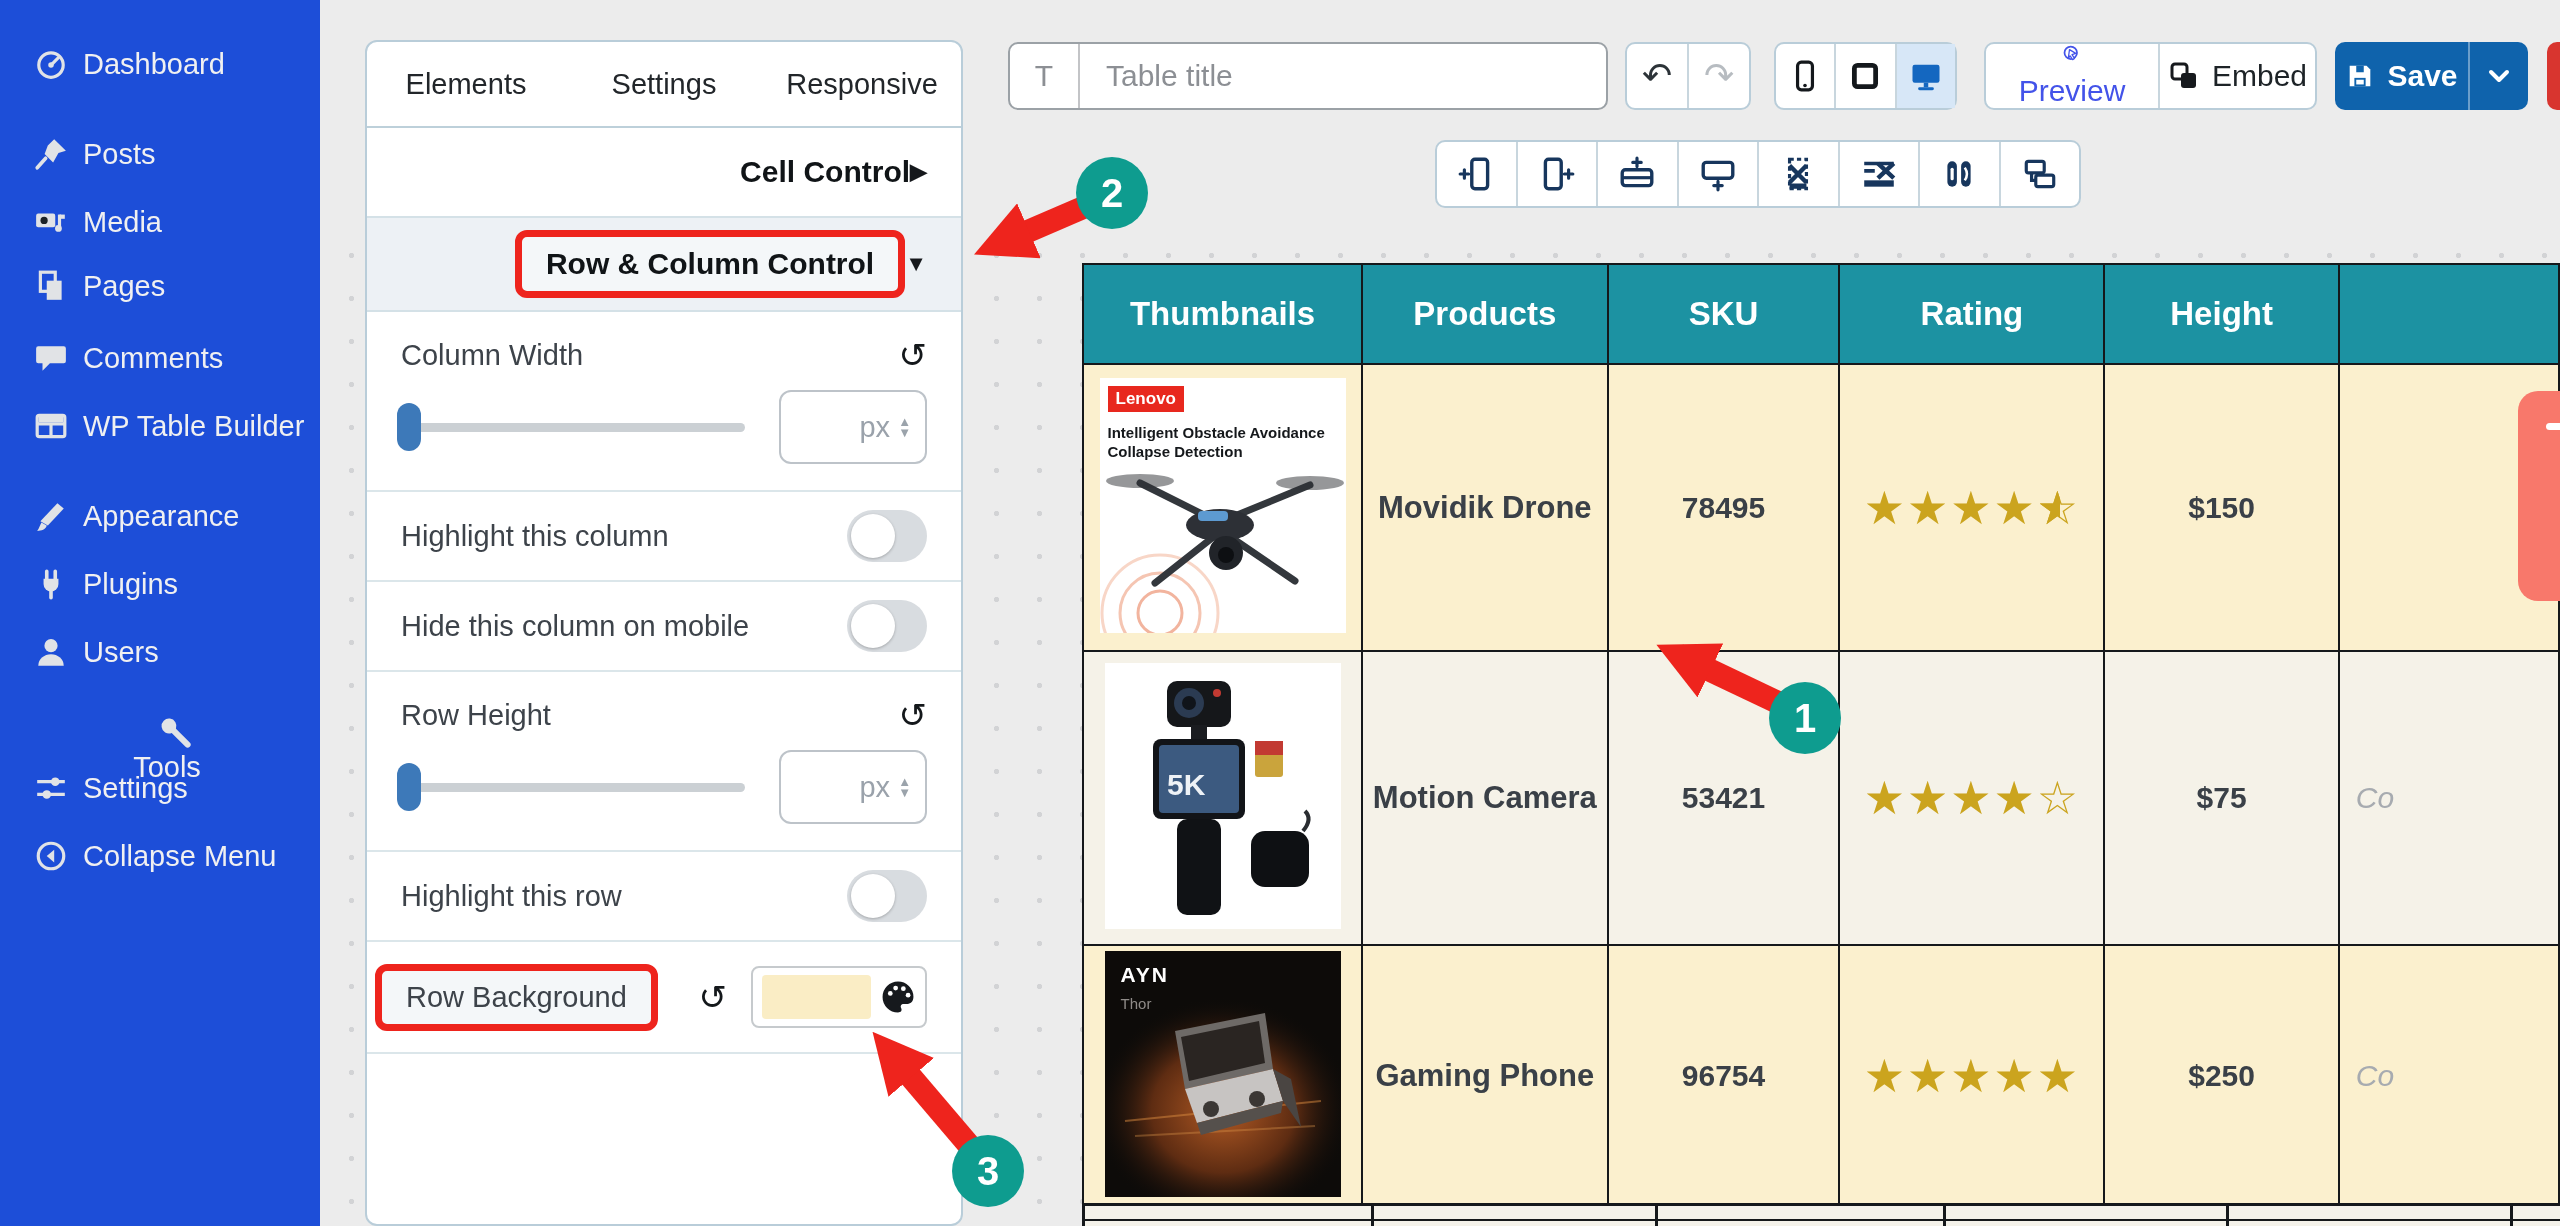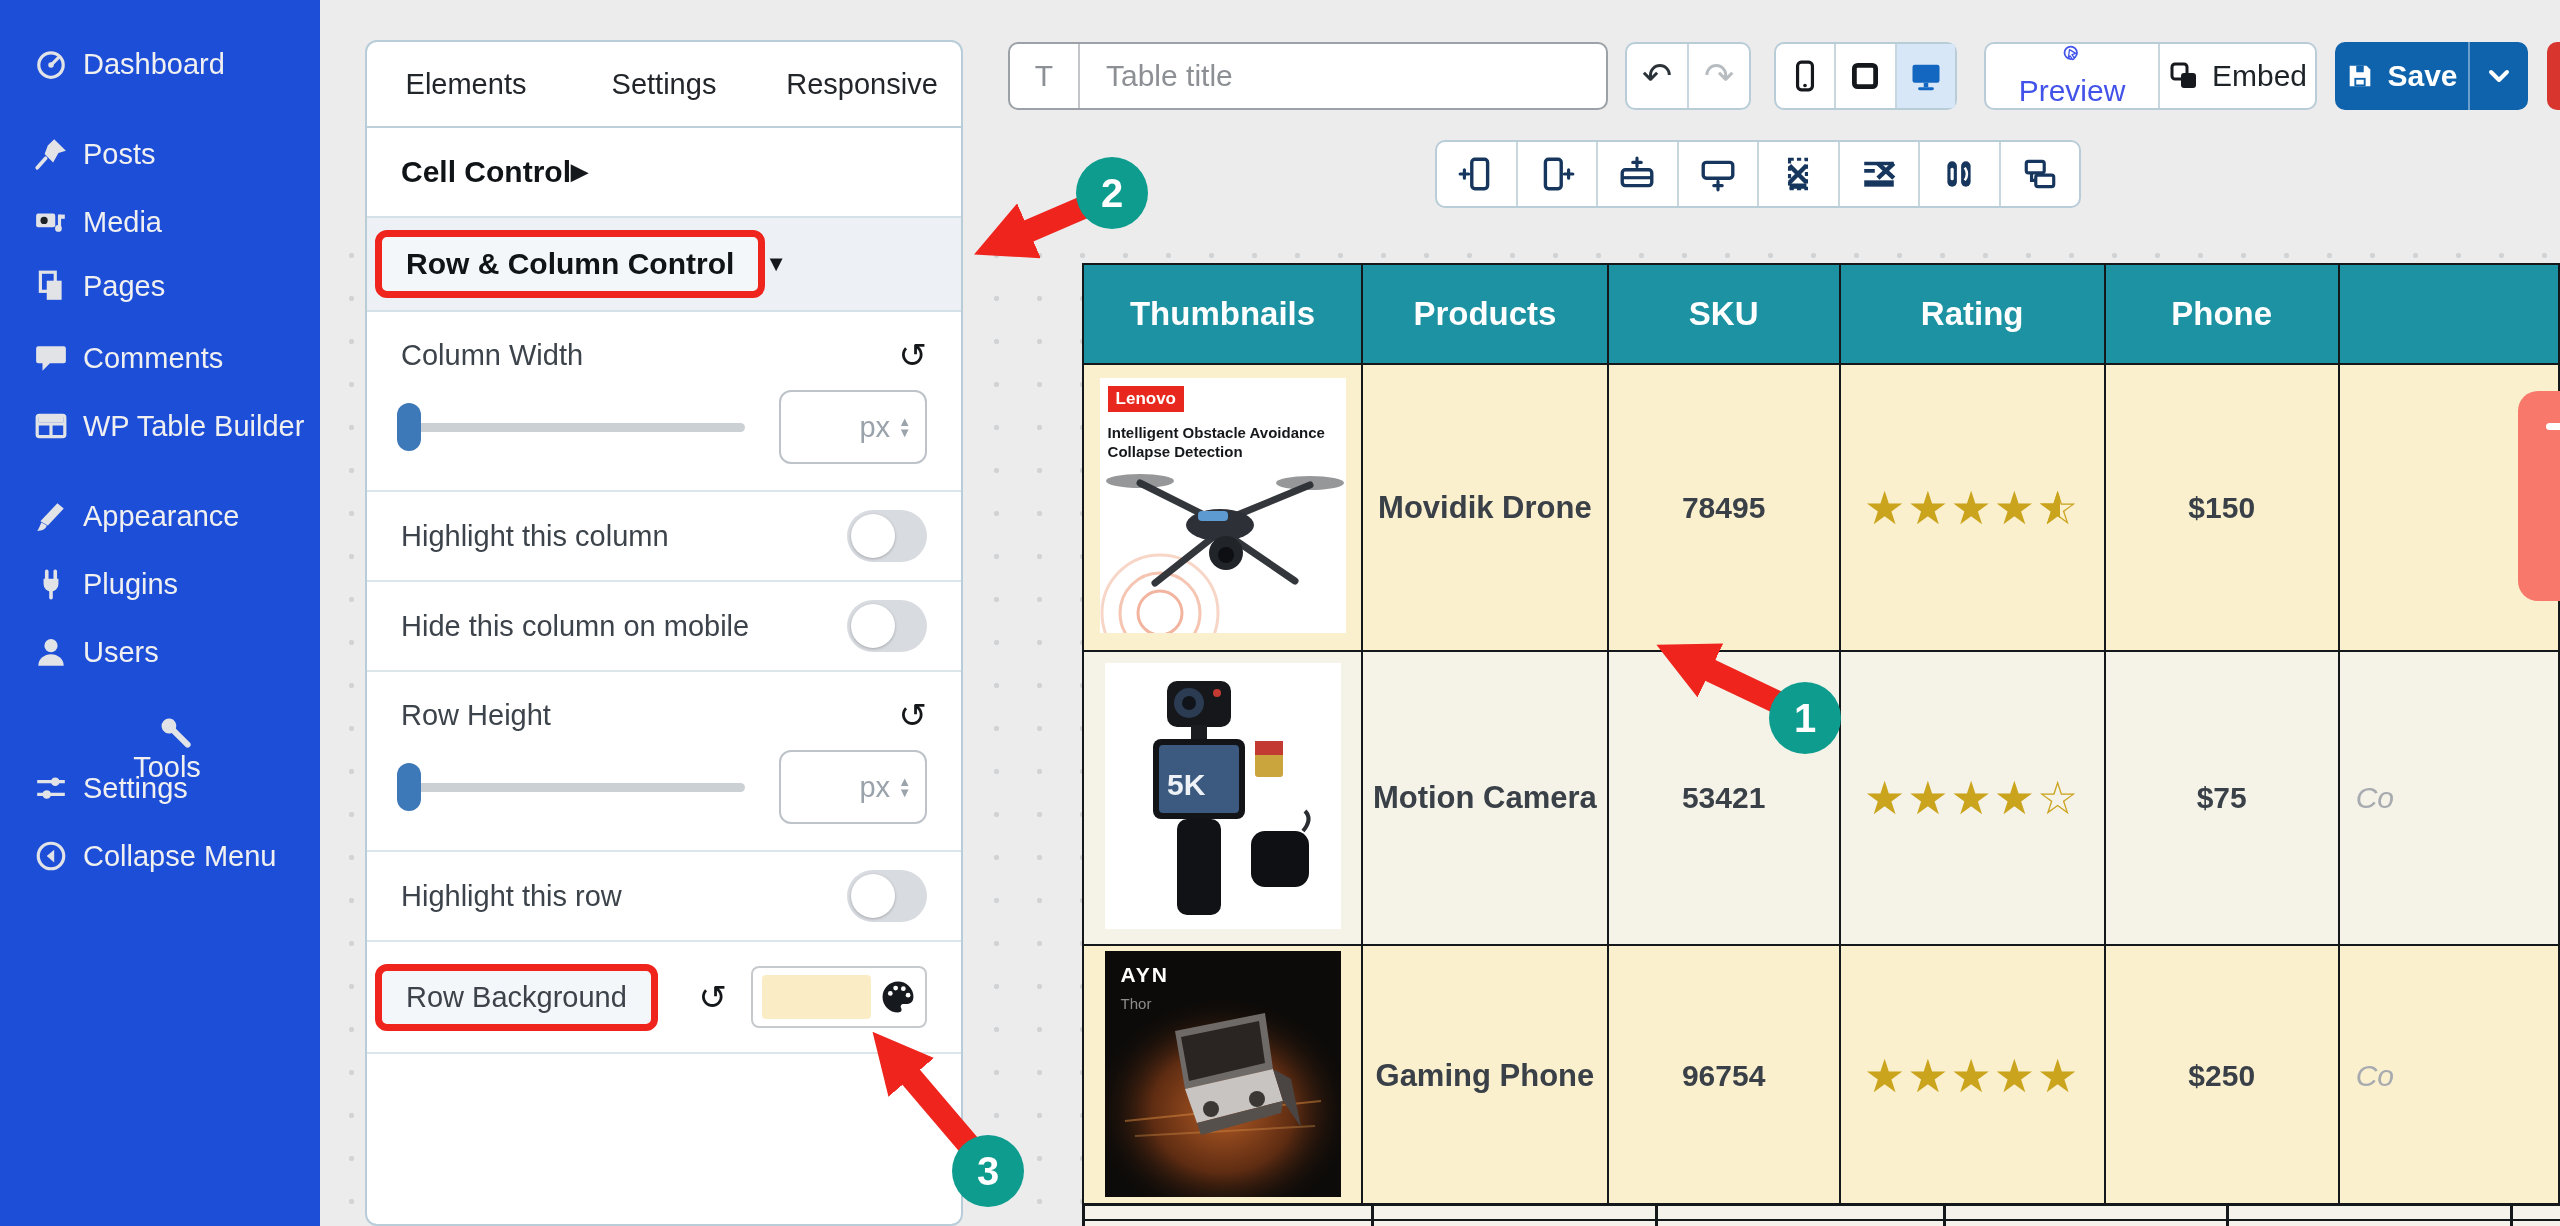--- a/index.html
+++ b/index.html
@@ -16,21 +16,21 @@
   .mitem{position:absolute;left:0;width:320px;height:68px;display:flex;align-items:center;cursor:pointer;}
   .mitem .micon{width:36px;height:36px;margin-left:33px;display:flex;align-items:center;justify-content:center;}
   .mitem .mlabel{margin-left:14px;color:#f0f0f1;font-size:29px;}
   .micon svg{width:34px;height:34px;}
 
   
   .panel{position:absolute;left:365px;top:40px;width:598px;height:1186px;background:#fff;
     border:2px solid #b9cdd9;border-radius:12px;z-index:3;box-sizing:border-box;overflow:hidden;}
   .tabs{height:84px;display:flex;border-bottom:2px solid #bdd0da;}
   .tab{flex:1;display:flex;align-items:center;justify-content:center;font-size:29px;color:#22262a;cursor:pointer;}
-  .sec{height:88px;display:flex;align-items:center;justify-content:flex-start;padding:0 34px;
+  .sec{height:88px;display:flex;align-items:center;justify-content:flex-end;padding:0 34px;
     border-bottom:2px solid #d4e1e7;font-size:30px;font-weight:700;color:#101417;cursor:pointer;}
   .sec.rc{height:92px;background:#edf1f5;}
   .red-outline{border:7px solid #EE241D;border-radius:12px;padding:10px 24px;background:#f4f7f9;margin-left:-26px;display:inline-block;}
   .caret{font-size:22px;color:#15181c;}
   .blk{padding:26px 34px 24px;border-bottom:2px solid #dbe6ea;}
   .lblrow{display:flex;align-items:center;justify-content:space-between;}
   .ctl-label{font-size:29px;color:#3d434a;}
   .reset-btn{background:none;border:none;font-size:34px;line-height:1;color:#14181b;cursor:pointer;padding:0;}
   .sliderrow{margin-top:16px;display:flex;align-items:center;gap:34px;height:78px;}
   .track{flex:1;height:9px;background:#cbd0d4;border-radius:5px;position:relative;}
@@ -470,21 +470,21 @@
       <col style="width:283px">
         <col style="width:284px">
         <col style="width:283px">
     </colgroup>
     <tbody>
         <tr>
       <th>Thumbnails</th>
       <th>Products</th>
       <th>SKU</th>
       <th>Rating</th>
-      <th>Phone</th>
+      <th>Height</th>
       <th></th>
     </tr>
     <tr class="r-cream" style="height:287px;">
       <td>
         <div class="thumbbox t1">
           <span class="brand-lenovo">Lenovo</span>
           <div class="drone-cap">
             <div>Intelligent Obstacle Avoidance</div>
             <div>Collapse Detection</div>
           </div>

